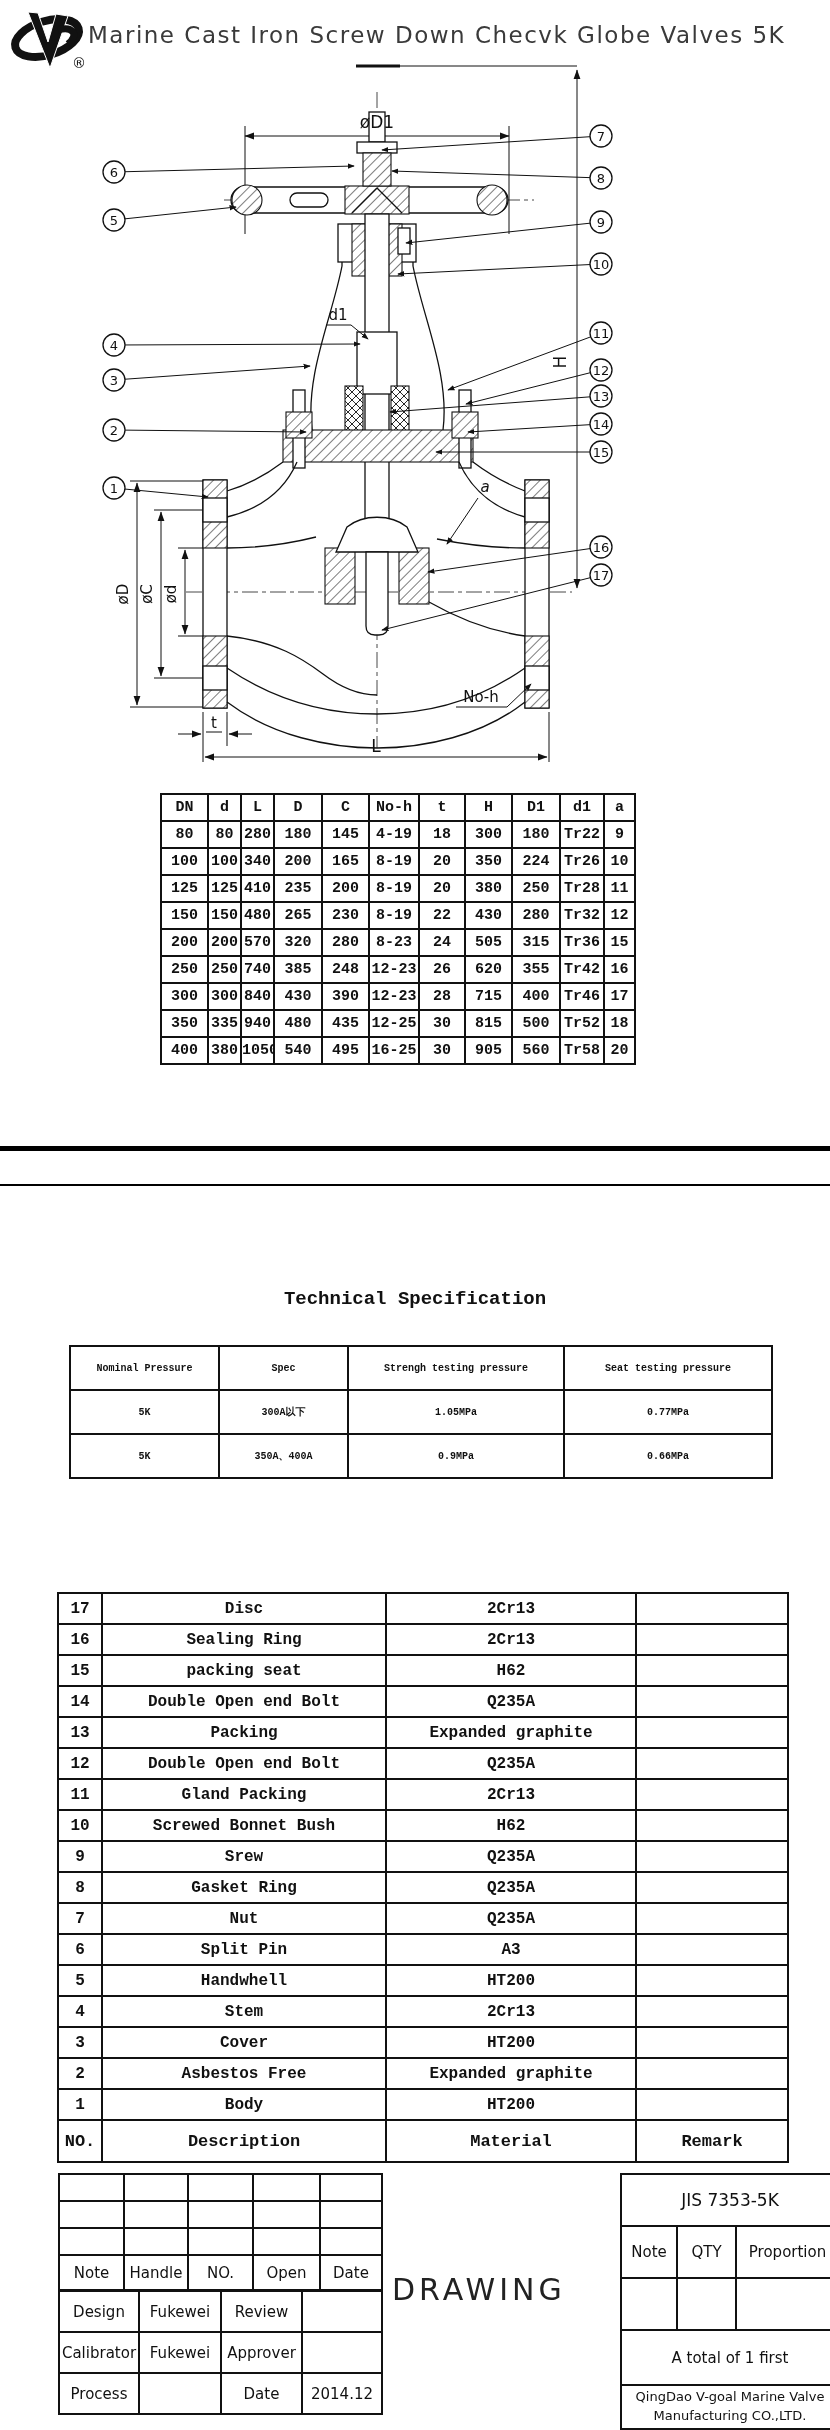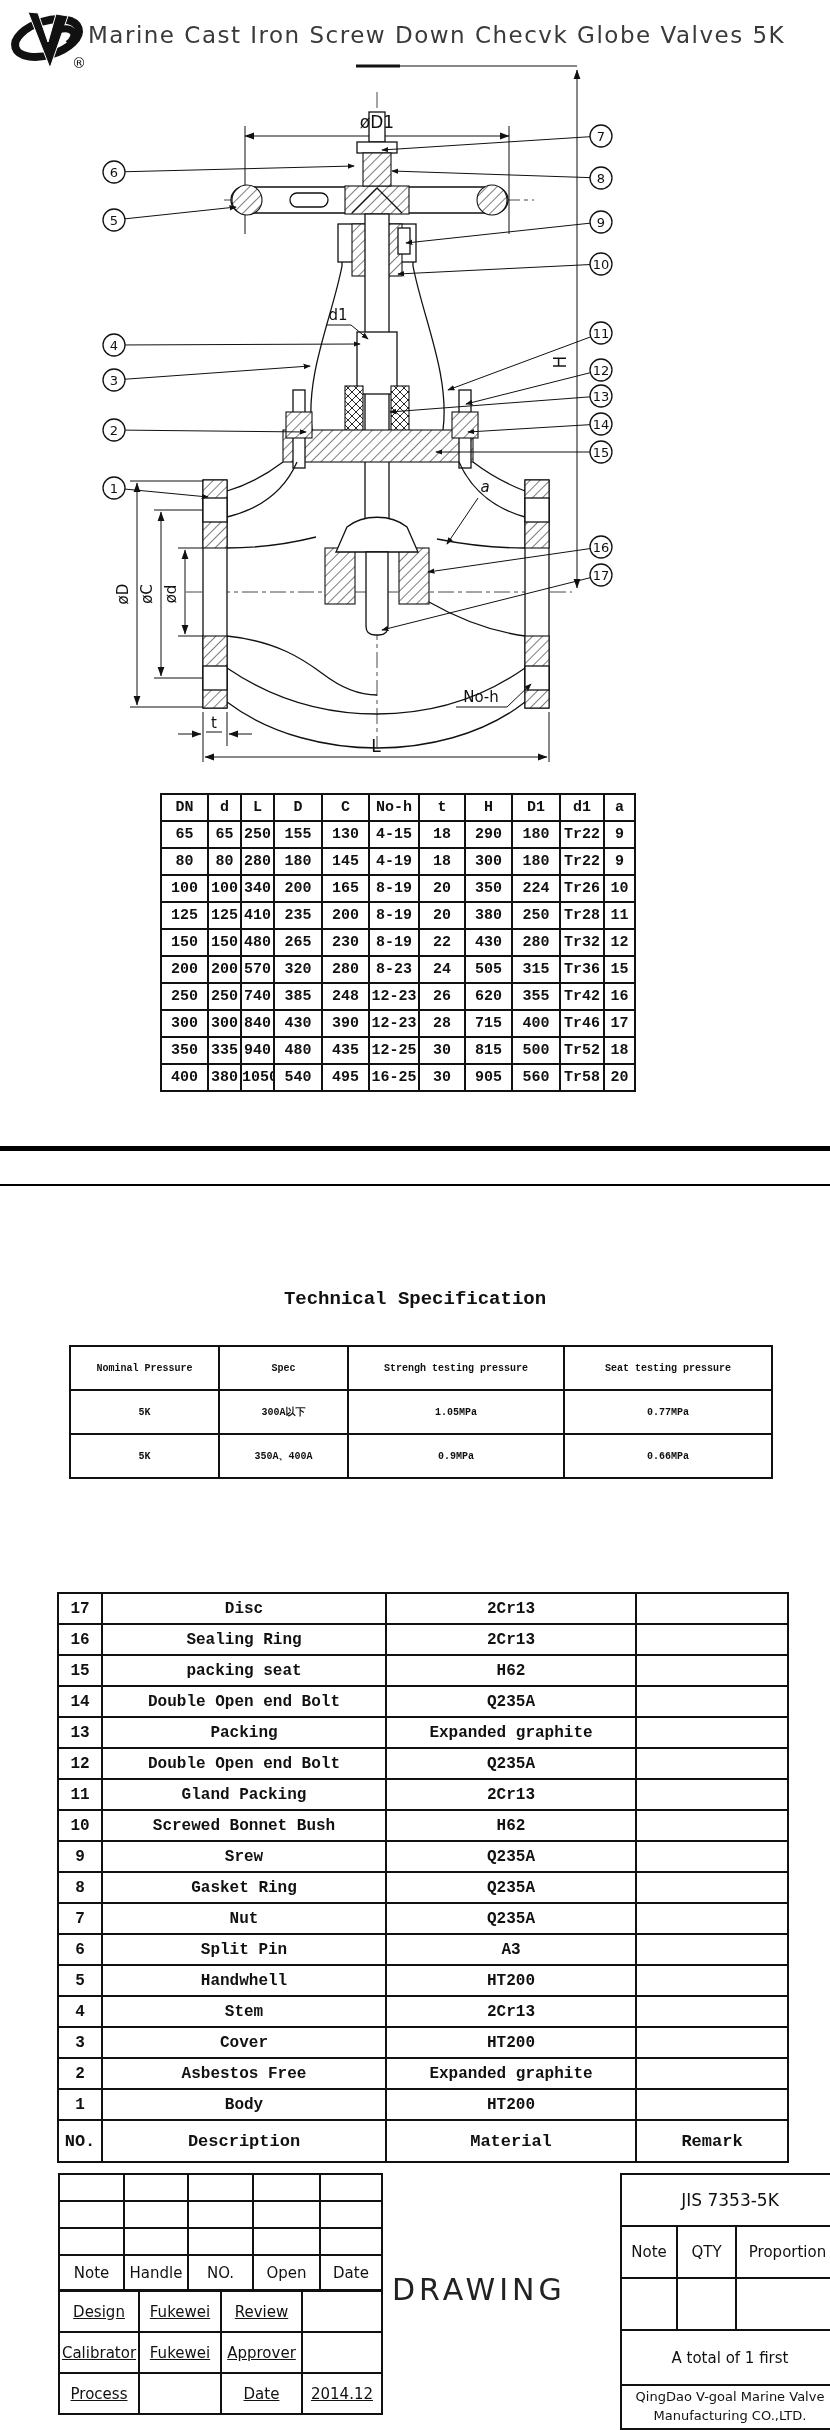--- a/index.html
+++ b/index.html
@@ -28,21 +28,21 @@
   .rule{position:absolute;left:0;width:830px;background:#000;}
   .rule.thick{top:1146px;height:5px;}
   .rule.thin{top:1184px;height:2px;}
 
   
   .cadtbl td{font-family:"DejaVu Sans",sans-serif;font-weight:normal;font-size:15px;}
   #approval-grid{left:58px;top:2173px;width:323px;}
   #approval-grid td{height:25px;}
   #approval-grid tr.lbl td{height:33px;}
   #approval-sign{left:58px;top:2290px;width:323px;}
-  #approval-sign td{height:39px;text-decoration:underline;}
+  #approval-sign td{height:39px;}
   #stamp-table{left:620px;top:2173px;width:218px;}
   #stamp-table td{height:50px;}
   #stamp-table td.std{font-size:17px;height:50px;}
   #stamp-table td.total{height:53px;font-size:15px;}
   #stamp-table td.company{height:42px;font-size:13px;line-height:1.45;white-space:normal;}
   .drawing-word{position:absolute;left:392px;top:2272px;width:196px;text-align:left;
                 font-family:"DejaVu Sans",sans-serif;font-size:30px;letter-spacing:4px;color:#222;}
 
   
   #valve-svg{position:absolute;left:0;top:60px;}
@@ -271,33 +271,20 @@
           <td>No-h</td>
           <td>t</td>
           <td>H</td>
           <td>D1</td>
           <td>d1</td>
           <td>a</td>
         </tr>
       </thead>
     <tbody>
         <tr>
-          <td>65</td>
-          <td>65</td>
-          <td>250</td>
-          <td>155</td>
-          <td>130</td>
-          <td>4-15</td>
-          <td>18</td>
-          <td>290</td>
-          <td>180</td>
-          <td>Tr22</td>
-          <td>9</td>
-        </tr>
-        <tr>
           <td>80</td>
           <td>80</td>
           <td>280</td>
           <td>180</td>
           <td>145</td>
           <td>4-19</td>
           <td>18</td>
           <td>300</td>
           <td>180</td>
           <td>Tr22</td>

